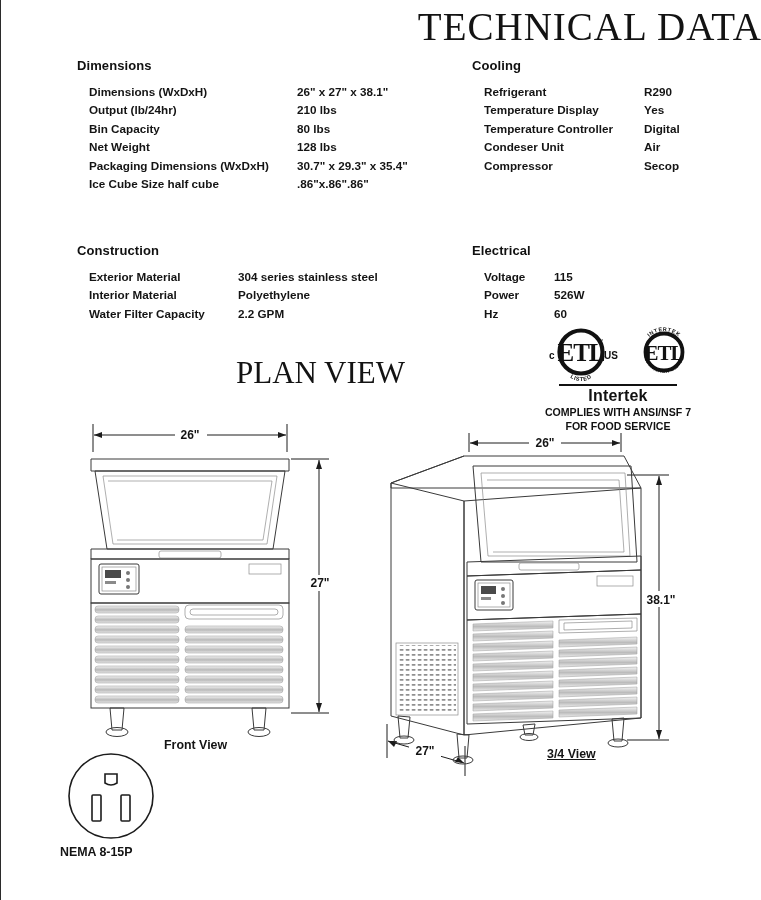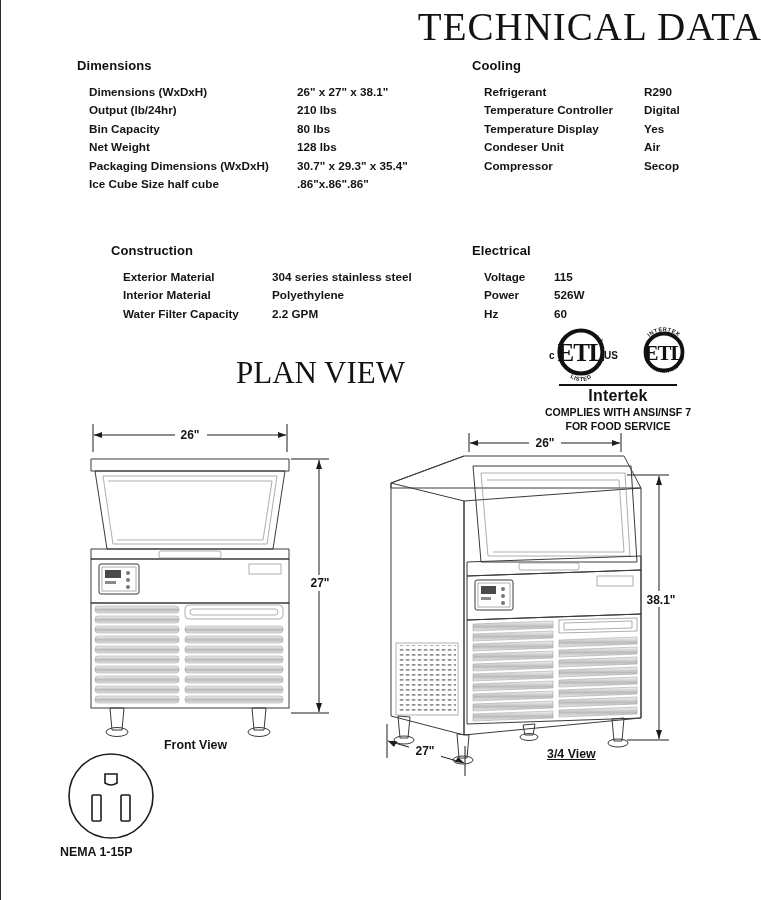--- a/index.html
+++ b/index.html
@@ -68,21 +68,21 @@
     white-space: nowrap;
     line-height: 1.32;
   }
   td.spec-label { font-weight: 600; }
   td.spec-value { font-weight: 600; }
 
   #block-dimensions { left: 76px; top: 58px; }
   #block-dimensions td.spec-label { width: 196px; }
   #block-cooling { left: 471px; top: 58px; }
   #block-cooling td.spec-label { width: 148px; }
-  #block-construction { left: 76px; top: 243px; margin-left: 34px; }
+  #block-construction { left: 76px; top: 243px; }
   #block-construction td.spec-label { width: 137px; }
   #block-electrical { left: 471px; top: 243px; }
   #block-electrical td.spec-label { width: 58px; }
 
   
   #certs {
     position: absolute;
     left: 527px;
     top: 322px;
     width: 180px;
@@ -185,26 +185,26 @@
 
   <div class="spec-block" id="block-cooling">
     <div class="spec-heading">Cooling</div>
     <table class="spec-table">
       <tbody>
         <tr>
           <td class="spec-label">Refrigerant</td>
           <td class="spec-value">R290</td>
         </tr>
         <tr>
+          <td class="spec-label">Temperature Display</td>
+          <td class="spec-value">Yes</td>
+        </tr>
+        <tr>
           <td class="spec-label">Temperature Controller</td>
           <td class="spec-value">Digital</td>
-        </tr>
-        <tr>
-          <td class="spec-label">Temperature Display</td>
-          <td class="spec-value">Yes</td>
         </tr>
         <tr>
           <td class="spec-label">Condeser Unit</td>
           <td class="spec-value">Air</td>
         </tr>
         <tr>
           <td class="spec-label">Compressor</td>
           <td class="spec-value">Secop</td>
         </tr>
       </tbody>
@@ -525,15 +525,15 @@
     </g>
   </svg>
   <div class="view-caption" id="caption-quarter">3/4 View</div>
 
   <svg id="plug-svg" width="120" height="100" viewBox="0 0 120 100">
     <circle cx="60" cy="48" r="42" fill="#ffffff" stroke="#1c1c1c" stroke-width="1.6"></circle>
     <path d="M 54,26 L 66,26 L 66,35 Q 60,39 54,35 Z" fill="#ffffff" stroke="#1c1c1c" stroke-width="1.6"></path>
     <rect x="41" y="47" width="9" height="26" rx="1" fill="#ffffff" stroke="#1c1c1c" stroke-width="1.6"></rect>
     <rect x="70" y="47" width="9" height="26" rx="1" fill="#ffffff" stroke="#1c1c1c" stroke-width="1.6"></rect>
   </svg>
-  <div class="view-caption" id="caption-plug">NEMA 1-15P</div>
+  <div class="view-caption" id="caption-plug">NEMA 8-15P</div>
 
 </div>
 
 </body></html>

